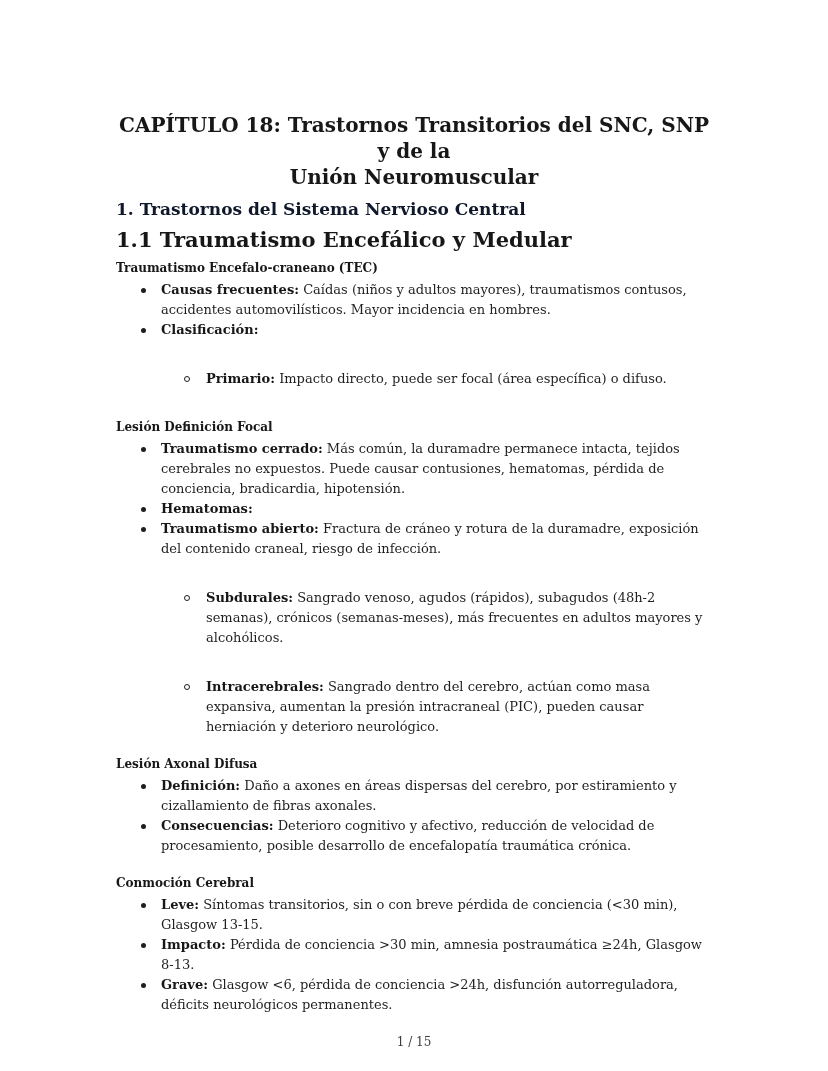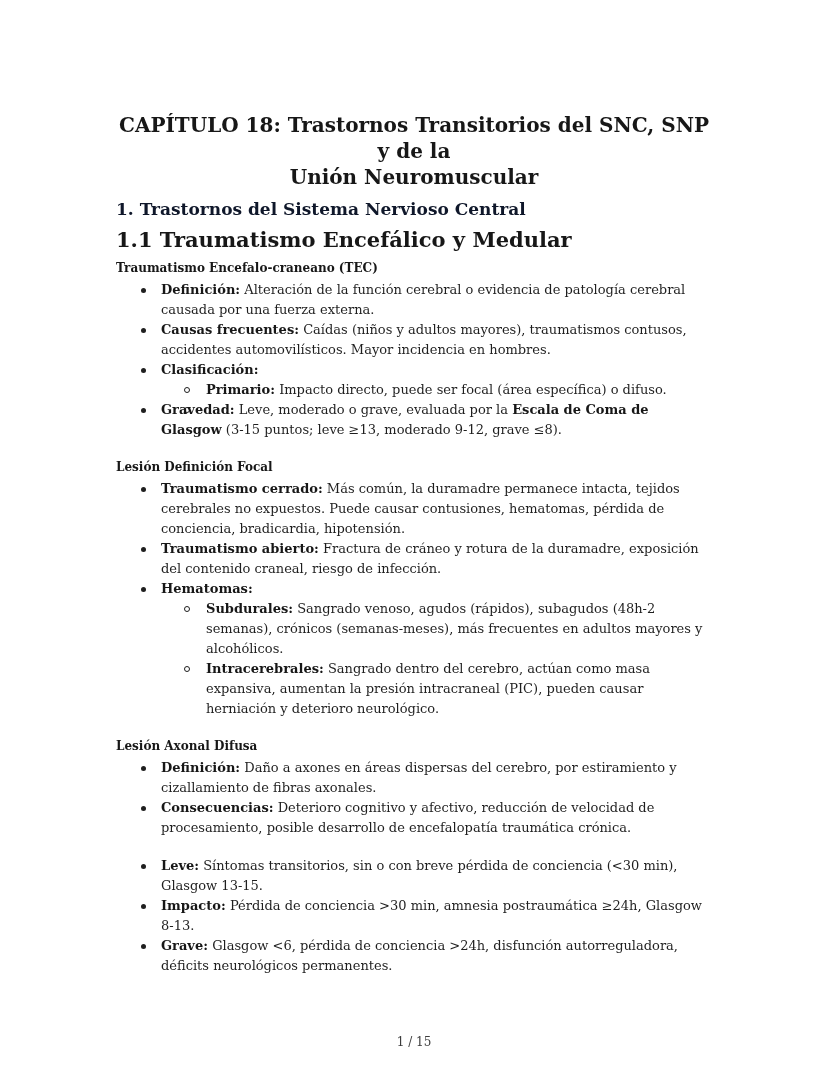--- a/index.html
+++ b/index.html
@@ -22,21 +22,21 @@
     color: #171717;
   }
   .h1 { font-size: 17px; font-weight: bold; line-height: 23px; margin-top: 8px; color: #0f172a; }
   .h2 { font-size: 21px; font-weight: bold; line-height: 20px; margin-top: 9px; color: #171717; }
   .block { margin-top: 18px; }
   .block.first { margin-top: 9px; }
   .h3 { font-size: 12px; font-weight: bold; line-height: 18px; margin-bottom: 3px; color: #171717; }
   .li { position: relative; font-size: 13px; line-height: 20px; }
   .li p { margin: 0; }
   .l1 { padding-left: 45px; }
-  .l2 { padding-left: 90px; }
+  .l2 { padding-left: 90px; margin-top: 29px; }
   .marker-disc {
     position: absolute; left: 25px; top: 8px;
     width: 5px; height: 5px; border-radius: 50%;
     background: #1f1f1f;
   }
   .marker-circle {
     position: absolute; left: 68px; top: 7px;
     width: 4px; height: 4px; border-radius: 50%;
     border: 1.3px solid #1f1f1f; background: transparent;
   }
@@ -58,58 +58,50 @@
     </div>
 
     <div class="h1">1. Trastornos del Sistema Nervioso Central</div>
     <div class="h2">1.1 Traumatismo Encefálico y Medular</div>
 
     <div class="block first">
       <div class="h3">Traumatismo Encefalo-craneano (TEC)</div>
       <div>
         <div class="li l1">
           <span class="marker-disc"></span>
-          <p><b>Definición:</b><span> Alteración de la función cerebral o evidencia de patología cerebral causada por una fuerza externa.</span></p>
-        </div>
-        <div class="li l1">
-          <span class="marker-disc"></span>
           <p><b>Causas frecuentes:</b><span> Caídas (niños y adultos mayores), traumatismos contusos, accidentes automovilísticos. Mayor incidencia en hombres.</span></p>
         </div>
         <div class="li l1">
           <span class="marker-disc"></span>
           <p><b>Clasificación:</b><span></span></p>
         </div>
         <div class="li l2">
           <span class="marker-circle"></span>
           <p><b>Primario:</b><span> Impacto directo, puede ser focal (área específica) o difuso.</span></p>
         </div>
         <div class="li l2">
           <span class="marker-circle"></span>
         </div>
-        <div class="li l1">
-          <span class="marker-disc"></span>
-          <p><b>Gravedad:</b><span> Leve, moderado o grave, evaluada por la </span><b>Escala de Coma de Glasgow</b><span> (3-15 puntos; leve ≥13, moderado 9-12, grave ≤8).</span></p>
-        </div>
       </div>
     </div>
 
     <div class="block">
       <div class="h3">Lesión Definición Focal</div>
       <div>
         <div class="li l1">
           <span class="marker-disc"></span>
           <p><b>Traumatismo cerrado:</b><span> Más común, la duramadre permanece intacta, tejidos cerebrales no expuestos. Puede causar contusiones, hematomas, pérdida de conciencia, bradicardia, hipotensión.</span></p>
         </div>
         <div class="li l1">
           <span class="marker-disc"></span>
-          <p><b>Traumatismo abierto:</b><span> Fractura de cráneo y rotura de la duramadre, exposición del contenido craneal, riesgo de infección.</span></p>
+          <p><b>Hematomas:</b><span></span></p>
         </div>
         <div class="li l1">
           <span class="marker-disc"></span>
-          <p><b>Hematomas:</b><span></span></p>
+          <p><b>Traumatismo abierto:</b><span> Fractura de cráneo y rotura de la duramadre, exposición del contenido craneal, riesgo de infección.</span></p>
         </div>
         <div class="li l2">
           <span class="marker-circle"></span>
           <p><b>Subdurales:</b><span> Sangrado venoso, agudos (rápidos), subagudos (48h-2 semanas), crónicos (semanas-meses), más frecuentes en adultos mayores y alcohólicos.</span></p>
         </div>
         <div class="li l2">
           <span class="marker-circle"></span>
           <p><b>Intracerebrales:</b><span> Sangrado dentro del cerebro, actúan como masa expansiva, aumentan la presión intracraneal (PIC), pueden causar herniación y deterioro neurológico.</span></p>
         </div>
       </div>
@@ -123,20 +115,21 @@
           <p><b>Definición:</b><span> Daño a axones en áreas dispersas del cerebro, por estiramiento y cizallamiento de fibras axonales.</span></p>
         </div>
         <div class="li l1">
           <span class="marker-disc"></span>
           <p><b>Consecuencias:</b><span> Deterioro cognitivo y afectivo, reducción de velocidad de procesamiento, posible desarrollo de encefalopatía traumática crónica.</span></p>
         </div>
       </div>
     </div>
 
     <div class="block">
+      <div class="h3">Conmoción Cerebral</div>
       <div>
         <div class="li l1">
           <span class="marker-disc"></span>
           <p><b>Leve:</b><span> Síntomas transitorios, sin o con breve pérdida de conciencia (&lt;30 min), Glasgow 13-15.</span></p>
         </div>
         <div class="li l1">
           <span class="marker-disc"></span>
           <p><b>Impacto:</b><span> Pérdida de conciencia &gt;30 min, amnesia postraumática ≥24h, Glasgow 8-13.</span></p>
         </div>
         <div class="li l1">

